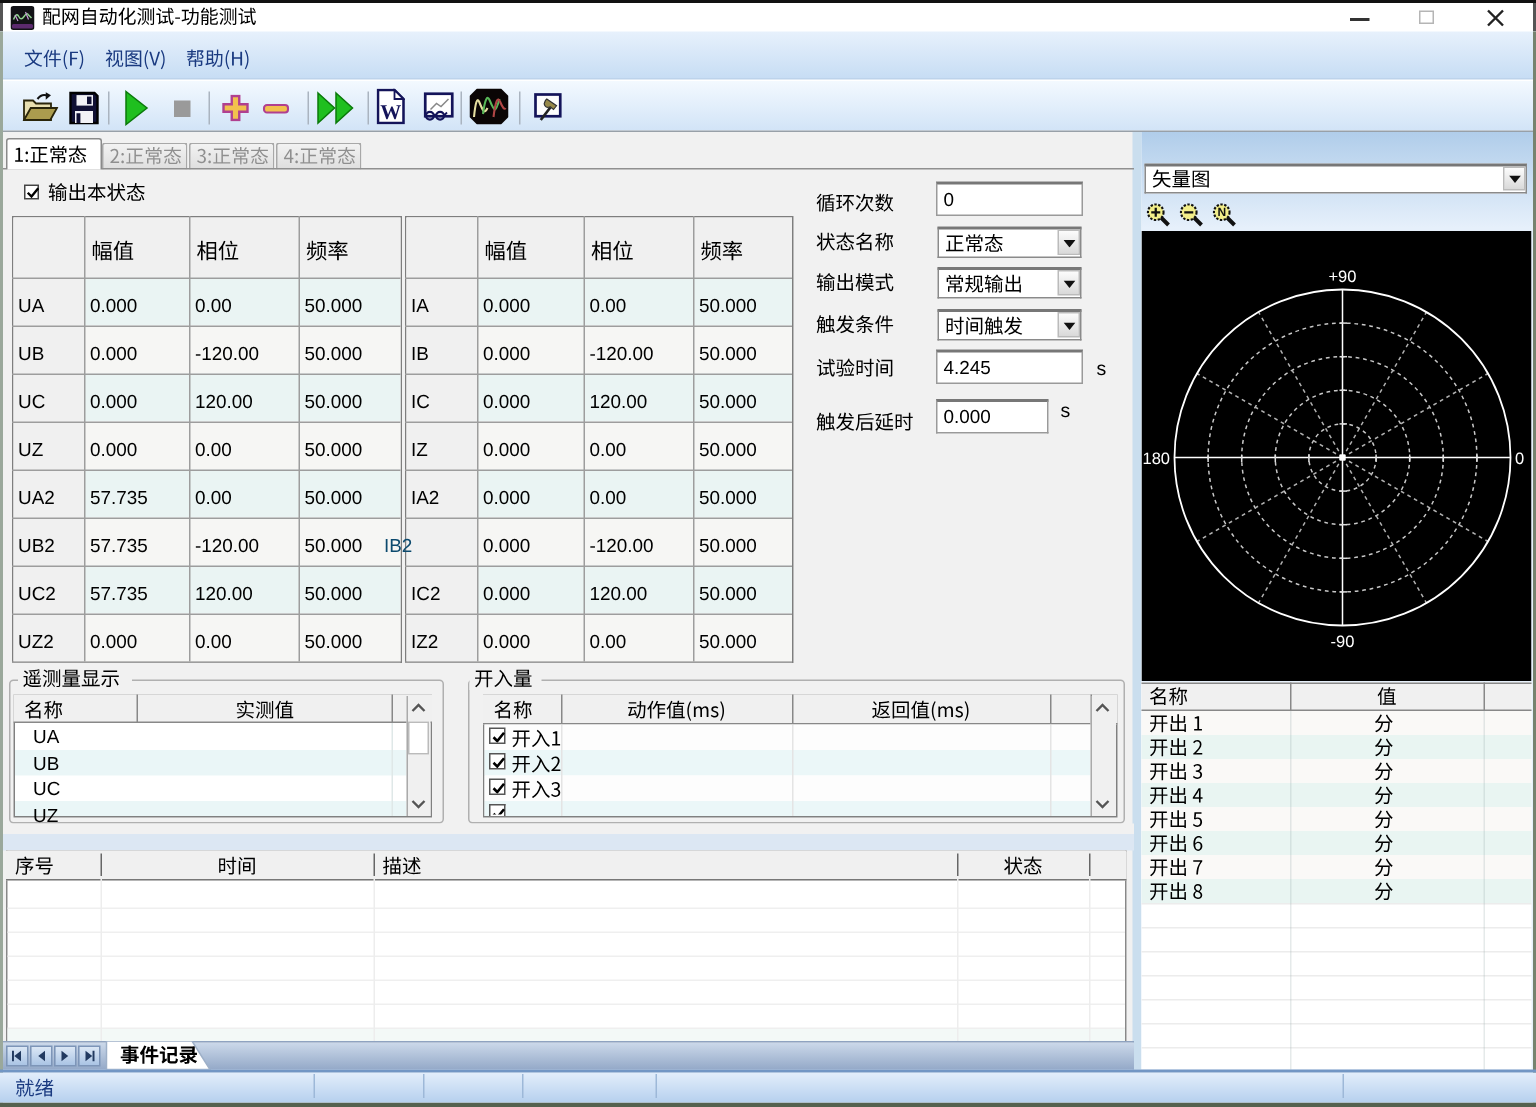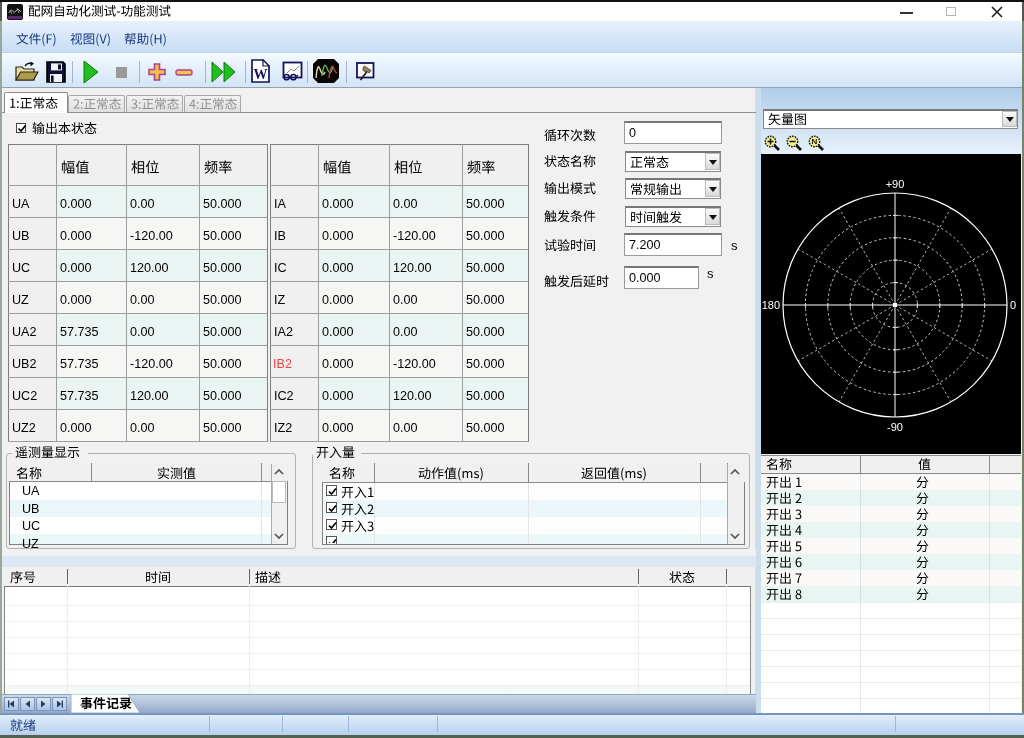--- a/index.html
+++ b/index.html
@@ -226,21 +226,21 @@
 <div style="position:absolute;left:393px;top:261px;font:12.6px 'Liberation Sans';color:#000">120.00</div>
 <div style="position:absolute;left:466px;top:261px;font:12.6px 'Liberation Sans';color:#000">50.000</div>
 <div style="position:absolute;left:274px;top:293px;font:12.6px 'Liberation Sans';color:#000">IZ</div>
 <div style="position:absolute;left:322px;top:293px;font:12.6px 'Liberation Sans';color:#000">0.000</div>
 <div style="position:absolute;left:393px;top:293px;font:12.6px 'Liberation Sans';color:#000">0.00</div>
 <div style="position:absolute;left:466px;top:293px;font:12.6px 'Liberation Sans';color:#000">50.000</div>
 <div style="position:absolute;left:274px;top:325px;font:12.6px 'Liberation Sans';color:#000">IA2</div>
 <div style="position:absolute;left:322px;top:325px;font:12.6px 'Liberation Sans';color:#000">0.000</div>
 <div style="position:absolute;left:393px;top:325px;font:12.6px 'Liberation Sans';color:#000">0.00</div>
 <div style="position:absolute;left:466px;top:325px;font:12.6px 'Liberation Sans';color:#000">50.000</div>
-<div style="position:absolute;left:273px;top:357px;font:12.6px 'Liberation Sans';color:#ef4444">IB2</div>
+<div style="position:absolute;left:256px;top:357px;font:12.6px 'Liberation Sans';color:#0c4a6e">IB2</div>
 <div style="position:absolute;left:322px;top:357px;font:12.6px 'Liberation Sans';color:#000">0.000</div>
 <div style="position:absolute;left:393px;top:357px;font:12.6px 'Liberation Sans';color:#000">-120.00</div>
 <div style="position:absolute;left:466px;top:357px;font:12.6px 'Liberation Sans';color:#000">50.000</div>
 <div style="position:absolute;left:274px;top:389px;font:12.6px 'Liberation Sans';color:#000">IC2</div>
 <div style="position:absolute;left:322px;top:389px;font:12.6px 'Liberation Sans';color:#000">0.000</div>
 <div style="position:absolute;left:393px;top:389px;font:12.6px 'Liberation Sans';color:#000">120.00</div>
 <div style="position:absolute;left:466px;top:389px;font:12.6px 'Liberation Sans';color:#000">50.000</div>
 <div style="position:absolute;left:274px;top:421px;font:12.6px 'Liberation Sans';color:#000">IZ2</div>
 <div style="position:absolute;left:322px;top:421px;font:12.6px 'Liberation Sans';color:#000">0.000</div>
 <div style="position:absolute;left:393px;top:421px;font:12.6px 'Liberation Sans';color:#000">0.00</div>
@@ -280,21 +280,21 @@
 <svg style="position:absolute;left:708.5px;top:214.5px" width="8" height="5" viewBox="0 0 8 5">
     <path d="M0 0 L8 0 L4 5 Z" fill="#111"></path>
   </svg>
 <svg style="position:absolute;left:630.0px;top:206.9px;" width="54" height="20" viewBox="0 -15.08 54 20">
     <path d="M6.2 -5.9C6.9 -4.9 7.7 -3.5 8.2 -2.7L9 -3.2C8.6 -4 7.7 -5.3 7 -6.3ZM4.2 -5.2V-2.3H2V-5.2ZM4.2 -6.1H2V-8.9H4.2ZM1.1 -9.8V-0.3H2V-1.4H5.1V-9.8ZM9.9 -10.9V-8.3H5.7V-7.4H9.9V-0.4C9.9 -0.2 9.8 -0.1 9.6 -0.1C9.3 -0.1 8.3 -0.1 7.3 -0.1C7.4 0.2 7.6 0.6 7.7 0.9C9 0.9 9.8 0.9 10.3 0.7C10.7 0.6 10.9 0.3 10.9 -0.4V-7.4H12.5V-8.3H10.9V-10.9Z M14.2 -8V1H15.2V-8ZM14.4 -10.3C15 -9.7 15.7 -8.9 16 -8.4L16.8 -8.9C16.4 -9.4 15.7 -10.2 15.1 -10.8ZM17.9 -3.8H21V-2.1H17.9ZM17.9 -6.4H21V-4.7H17.9ZM17 -7.2V-1.3H22V-7.2ZM17.6 -10.2V-9.3H23.9V-0.1C23.9 0 23.8 0.1 23.6 0.1C23.5 0.1 22.9 0.1 22.4 0.1C22.5 0.3 22.7 0.7 22.7 1C23.5 1 24.1 1 24.4 0.8C24.8 0.7 24.9 0.4 24.9 -0.1V-10.2Z M29.3 -6.9V-5.3H28.2V-6.9ZM30.1 -6.9H31.2V-5.3H30.1ZM28.1 -7.6C28.4 -8 28.6 -8.5 28.8 -9H30.4C30.2 -8.5 30 -8 29.8 -7.6ZM28.5 -10.9C28.1 -9.3 27.4 -7.8 26.4 -6.8C26.6 -6.6 27 -6.3 27.2 -6.2L27.4 -6.4V-4.2C27.4 -2.7 27.3 -0.8 26.5 0.6C26.7 0.7 27.1 0.9 27.2 1.1C27.8 0.1 28 -1.1 28.1 -2.2H29.3V0.7H30.1V-2.2H31.2V-0.1C31.2 0.1 31.2 0.1 31.1 0.1C31 0.1 30.7 0.1 30.3 0.1C30.4 0.3 30.5 0.7 30.6 0.9C31.1 0.9 31.4 0.9 31.7 0.7C31.9 0.6 32 0.3 32 -0.1V-7.6H30.7C31 -8.2 31.3 -8.8 31.5 -9.4L30.9 -9.8L30.8 -9.8H29.1C29.2 -10.1 29.3 -10.4 29.4 -10.7ZM29.3 -4.6V-3H28.2C28.2 -3.4 28.2 -3.8 28.2 -4.2V-4.6ZM30.1 -4.6H31.2V-3H30.1ZM34.7 -10.9V-8.4H32.6V-3.5H34.7V-0.8L32.2 -0.5L32.4 0.5C33.7 0.3 35.6 0.1 37.4 -0.2C37.5 0.2 37.7 0.7 37.7 1L38.6 0.7C38.4 -0.2 37.8 -1.7 37.1 -2.8L36.4 -2.5C36.6 -2.1 36.9 -1.6 37.1 -1.1L35.7 -0.9V-3.5H37.9V-8.4H35.7V-10.9ZM33.4 -7.6H34.8V-4.4H33.4ZM35.6 -7.6H37V-4.4H35.6Z M47.7 -10.3C48.3 -9.7 49 -8.8 49.4 -8.3L50.2 -8.9C49.8 -9.3 49.1 -10.2 48.5 -10.7ZM40.9 -6.8C41 -6.9 41.4 -7 42.3 -7H44.1C43.2 -4.3 41.8 -2.2 39.4 -0.7C39.6 -0.6 40 -0.2 40.1 0C41.8 -1 43 -2.4 44 -4C44.5 -3 45.1 -2.1 45.9 -1.4C44.8 -0.6 43.5 -0.1 42.1 0.2C42.3 0.4 42.5 0.8 42.6 1.1C44.1 0.7 45.5 0.1 46.7 -0.8C47.8 0.1 49.3 0.7 50.9 1.1C51.1 0.8 51.3 0.4 51.5 0.2C49.9 -0.1 48.6 -0.7 47.4 -1.4C48.6 -2.4 49.4 -3.7 50 -5.4L49.3 -5.7L49.1 -5.6H44.7C44.9 -6.1 45.1 -6.5 45.2 -7H51.1L51.1 -8H45.5C45.7 -8.9 45.8 -9.8 46 -10.8L44.9 -11C44.8 -9.9 44.6 -8.9 44.3 -8H42C42.3 -8.6 42.7 -9.5 42.9 -10.4L41.9 -10.6C41.7 -9.6 41.2 -8.5 41 -8.2C40.9 -8 40.7 -7.8 40.5 -7.7C40.7 -7.5 40.8 -7 40.9 -6.8ZM46.6 -2C45.8 -2.8 45.1 -3.7 44.6 -4.7H48.6C48.2 -3.6 47.5 -2.7 46.6 -2Z" fill="#000000"></path>
   </svg>
 <svg style="position:absolute;left:544.0px;top:234.9px;" width="54" height="20" viewBox="0 -15.08 54 20">
     <path d="M1.6 -10.1C2.2 -9.5 3.1 -8.7 3.4 -8.1L4.1 -8.8C3.7 -9.3 2.9 -10.1 2.2 -10.7ZM10.1 -10.3C10.6 -9.8 11.2 -9 11.5 -8.5L12.2 -8.9C11.9 -9.5 11.3 -10.2 10.8 -10.8ZM0.7 -6.8V-5.9H2.5V-1.2C2.5 -0.7 2.1 -0.3 1.8 -0.1C2 0.1 2.2 0.5 2.3 0.7C2.5 0.5 2.9 0.2 5.1 -1.3C5 -1.5 4.9 -1.8 4.8 -2.1L3.4 -1.2V-6.8ZM8.7 -10.9 8.8 -8.2H4.5V-7.3H8.8C9.1 -2.4 9.7 1 11.3 1C11.8 1 12.3 0.5 12.6 -1.7C12.4 -1.8 12 -2.1 11.8 -2.3C11.7 -1 11.6 -0.3 11.3 -0.3C10.5 -0.3 10 -3.3 9.8 -7.3H12.5V-8.2H9.8C9.7 -9.1 9.7 -9.9 9.7 -10.9ZM4.7 -0.8 5 0.1C6 -0.2 7.5 -0.6 8.8 -1L8.7 -1.9L7.2 -1.5V-4.5H8.4V-5.4H4.9V-4.5H6.3V-1.2Z M13.4 -1.9 13.6 -1.1C14.6 -1.4 15.8 -1.7 17 -2L16.9 -2.8C15.6 -2.5 14.3 -2.1 13.4 -1.9ZM19.9 -6.9V-6H23.8V-6.9ZM19.1 -4.7C19.4 -3.7 19.8 -2.4 19.9 -1.6L20.7 -1.8C20.6 -2.6 20.2 -3.9 19.8 -4.9ZM21.4 -5C21.6 -4.1 21.8 -2.8 21.9 -1.9L22.7 -2C22.6 -2.9 22.4 -4.2 22.1 -5.1ZM14.4 -8.5C14.3 -7.1 14.1 -5.2 14 -4H17.5C17.3 -1.4 17.1 -0.3 16.8 -0C16.7 0.1 16.6 0.1 16.4 0.1C16.1 0.1 15.5 0.1 14.9 0.1C15 0.3 15.1 0.6 15.1 0.9C15.8 0.9 16.4 0.9 16.7 0.9C17.1 0.9 17.3 0.8 17.6 0.5C18 0.1 18.1 -1.1 18.4 -4.4C18.4 -4.6 18.4 -4.8 18.4 -4.8L17.5 -4.8H17.4C17.5 -6.2 17.7 -8.6 17.8 -10.3H13.8V-9.5H16.9C16.8 -7.9 16.7 -6.1 16.5 -4.8H14.9C15 -5.9 15.1 -7.3 15.2 -8.5ZM21.7 -11C20.9 -9.2 19.4 -7.6 17.9 -6.6C18.1 -6.4 18.3 -6 18.5 -5.8C19.7 -6.7 20.9 -7.9 21.8 -9.3C22.7 -8.1 24 -6.7 25.2 -5.9C25.3 -6.1 25.5 -6.5 25.7 -6.8C24.5 -7.5 23 -8.9 22.2 -10.2L22.5 -10.7ZM18.7 -0.5V0.4H25.3V-0.5H23.3C23.9 -1.7 24.7 -3.4 25.2 -4.7L24.3 -5C23.9 -3.6 23.1 -1.7 22.5 -0.5Z M32.2 -5.9C32.9 -4.9 33.7 -3.5 34.2 -2.7L35 -3.2C34.6 -4 33.7 -5.3 33 -6.3ZM30.2 -5.2V-2.3H28V-5.2ZM30.2 -6.1H28V-8.9H30.2ZM27.1 -9.8V-0.3H28V-1.4H31.1V-9.8ZM35.9 -10.9V-8.3H31.7V-7.4H35.9V-0.4C35.9 -0.2 35.8 -0.1 35.6 -0.1C35.3 -0.1 34.3 -0.1 33.3 -0.1C33.4 0.2 33.6 0.6 33.7 0.9C35 0.9 35.8 0.9 36.3 0.7C36.7 0.6 36.9 0.3 36.9 -0.4V-7.4H38.5V-8.3H36.9V-10.9Z M40.2 -8V1H41.2V-8ZM40.4 -10.3C41 -9.7 41.7 -8.9 42 -8.4L42.8 -8.9C42.4 -9.4 41.7 -10.2 41.1 -10.8ZM43.9 -3.8H47V-2.1H43.9ZM43.9 -6.4H47V-4.7H43.9ZM43 -7.2V-1.3H48V-7.2ZM43.6 -10.2V-9.3H49.9V-0.1C49.9 0 49.8 0.1 49.6 0.1C49.5 0.1 48.9 0.1 48.4 0.1C48.5 0.3 48.7 0.7 48.7 1C49.5 1 50.1 1 50.4 0.8C50.8 0.7 50.9 0.4 50.9 -0.1V-10.2Z" fill="#000000"></path>
   </svg>
 <div style="position:absolute;left:624px;top:233px;width:98px;height:23px;background:#fff;border:1px solid #9a9a9a;border-top:2px solid #777;box-sizing:border-box"></div>
-<div style="position:absolute;left:629px;top:238px;font:12.6px 'Liberation Sans';color:#000">7.200</div>
+<div style="position:absolute;left:629px;top:238px;font:12.6px 'Liberation Sans';color:#000">4.245</div>
 <div style="position:absolute;left:731px;top:238px;font:13px 'Liberation Sans';color:#000">s</div>
 <svg style="position:absolute;left:544.0px;top:270.9px;" width="67" height="20" viewBox="0 -15.08 67 20">
     <path d="M3.3 -6.9V-5.3H2.2V-6.9ZM4.1 -6.9H5.2V-5.3H4.1ZM2.1 -7.6C2.4 -8 2.6 -8.5 2.8 -9H4.4C4.2 -8.5 4 -8 3.8 -7.6ZM2.5 -10.9C2.1 -9.3 1.4 -7.8 0.4 -6.8C0.6 -6.6 1 -6.3 1.2 -6.2L1.4 -6.4V-4.2C1.4 -2.7 1.3 -0.8 0.5 0.6C0.7 0.7 1.1 0.9 1.2 1.1C1.8 0.1 2 -1.1 2.1 -2.2H3.3V0.7H4.1V-2.2H5.2V-0.1C5.2 0.1 5.2 0.1 5.1 0.1C5 0.1 4.7 0.1 4.3 0.1C4.4 0.3 4.5 0.7 4.6 0.9C5.1 0.9 5.4 0.9 5.7 0.7C5.9 0.6 6 0.3 6 -0.1V-7.6H4.7C5 -8.2 5.3 -8.8 5.5 -9.4L4.9 -9.8L4.8 -9.8H3.1C3.2 -10.1 3.3 -10.4 3.4 -10.7ZM3.3 -4.6V-3H2.2C2.2 -3.4 2.2 -3.8 2.2 -4.2V-4.6ZM4.1 -4.6H5.2V-3H4.1ZM8.7 -10.9V-8.4H6.6V-3.5H8.7V-0.8L6.2 -0.5L6.4 0.5C7.7 0.3 9.6 0.1 11.4 -0.2C11.5 0.2 11.7 0.7 11.7 1L12.6 0.7C12.4 -0.2 11.8 -1.7 11.1 -2.8L10.4 -2.5C10.6 -2.1 10.9 -1.6 11.1 -1.1L9.7 -0.9V-3.5H11.9V-8.4H9.7V-10.9ZM7.4 -7.6H8.8V-4.4H7.4ZM9.6 -7.6H11V-4.4H9.6Z M21.7 -10.3C22.3 -9.7 23 -8.8 23.4 -8.3L24.2 -8.9C23.8 -9.3 23.1 -10.2 22.5 -10.7ZM14.9 -6.8C15 -6.9 15.4 -7 16.3 -7H18.1C17.2 -4.3 15.8 -2.2 13.4 -0.7C13.6 -0.6 14 -0.2 14.1 0C15.8 -1 17 -2.4 18 -4C18.5 -3 19.1 -2.1 19.9 -1.4C18.8 -0.6 17.5 -0.1 16.1 0.2C16.3 0.4 16.5 0.8 16.6 1.1C18.1 0.7 19.5 0.1 20.7 -0.8C21.8 0.1 23.3 0.7 24.9 1.1C25.1 0.8 25.3 0.4 25.5 0.2C23.9 -0.1 22.6 -0.7 21.4 -1.4C22.6 -2.4 23.4 -3.7 24 -5.4L23.3 -5.7L23.1 -5.6H18.7C18.9 -6.1 19.1 -6.5 19.2 -7H25.1L25.1 -8H19.5C19.7 -8.9 19.8 -9.8 20 -10.8L18.9 -11C18.8 -9.9 18.6 -8.9 18.3 -8H16C16.3 -8.6 16.7 -9.5 16.9 -10.4L15.9 -10.6C15.7 -9.6 15.2 -8.5 15 -8.2C14.9 -8 14.7 -7.8 14.5 -7.7C14.7 -7.5 14.8 -7 14.9 -6.8ZM20.6 -2C19.8 -2.8 19.1 -3.7 18.6 -4.7H22.6C22.2 -3.6 21.5 -2.7 20.6 -2Z M28 -9.8V-6.4C28 -4.4 27.8 -1.6 26.4 0.4C26.6 0.5 27.1 0.9 27.2 1.1C28.7 -1.1 29 -4.2 29 -6.4H38.4V-7.3H29V-8.9C31.9 -9.1 35.2 -9.5 37.5 -10L36.7 -10.8C34.7 -10.3 31 -9.9 28 -9.8ZM30.1 -4.5V1.1H31V0.4H36.4V1H37.5V-4.5ZM31 -0.5V-3.6H36.4V-0.5Z M44.7 -7.3V-1.6H51.3V-2.5H48.4V-5.8H51.2V-6.7H48.4V-9.4C49.4 -9.6 50.4 -9.8 51.1 -10.1L50.4 -10.9C49 -10.3 46.4 -9.9 44.1 -9.6C44.3 -9.4 44.4 -9.1 44.4 -8.8C45.4 -8.9 46.4 -9.1 47.5 -9.2V-2.5H45.6V-7.3ZM40.2 -5.1C40.2 -5.2 40.4 -5.4 40.6 -5.5H42.6C42.5 -4.3 42.2 -3.2 41.8 -2.4C41.4 -2.9 41 -3.6 40.8 -4.5L40 -4.2C40.4 -3.1 40.8 -2.2 41.3 -1.5C40.8 -0.7 40.2 -0 39.4 0.4C39.6 0.6 40 0.9 40.1 1.1C40.9 0.7 41.5 0 42 -0.8C43.4 0.4 45.3 0.7 47.7 0.7H51.2C51.2 0.4 51.4 -0 51.6 -0.2C50.9 -0.2 48.3 -0.2 47.7 -0.2C45.6 -0.2 43.8 -0.5 42.5 -1.6C43 -2.8 43.5 -4.3 43.7 -6.2L43.1 -6.4L42.9 -6.3H41.4C42.1 -7.3 42.8 -8.6 43.4 -9.8L42.8 -10.2L42.5 -10.1H39.6V-9.2H42.1C41.5 -8.1 40.9 -7 40.7 -6.7C40.4 -6.3 40.1 -6 39.8 -5.9C39.9 -5.7 40.1 -5.3 40.2 -5.1Z M58.2 -5.9C58.9 -4.9 59.7 -3.5 60.2 -2.7L61 -3.2C60.6 -4 59.7 -5.3 59 -6.3ZM56.2 -5.2V-2.3H54V-5.2ZM56.2 -6.1H54V-8.9H56.2ZM53.1 -9.8V-0.3H54V-1.4H57.1V-9.8ZM61.9 -10.9V-8.3H57.7V-7.4H61.9V-0.4C61.9 -0.2 61.8 -0.1 61.6 -0.1C61.3 -0.1 60.3 -0.1 59.3 -0.1C59.4 0.2 59.6 0.6 59.7 0.9C61 0.9 61.8 0.9 62.3 0.7C62.7 0.6 62.9 0.3 62.9 -0.4V-7.4H64.5V-8.3H62.9V-10.9Z" fill="#000000"></path>
   </svg>
 <div style="position:absolute;left:624px;top:266px;width:75px;height:23px;background:#fff;border:1px solid #9a9a9a;border-top:2px solid #777;box-sizing:border-box"></div>
 <div style="position:absolute;left:629px;top:271px;font:12.6px 'Liberation Sans';color:#000">0.000</div>
 <div style="position:absolute;left:707px;top:266px;font:13px 'Liberation Sans';color:#000">s</div>
 <div style="position:absolute;left:763px;top:109px;width:255px;height:20px;background:#fff;border:1px solid #8a8a8a;border-top:2px solid #777;box-sizing:border-box"></div>
 <div style="position:absolute;left:1002px;top:111px;width:15px;height:16px;background:linear-gradient(180deg,#fcfcfc,#d9d9d9);border:1px solid #bbb;box-sizing:border-box"></div>
 <svg style="position:absolute;left:1005.5px;top:117.0px" width="8" height="5" viewBox="0 0 8 5">

